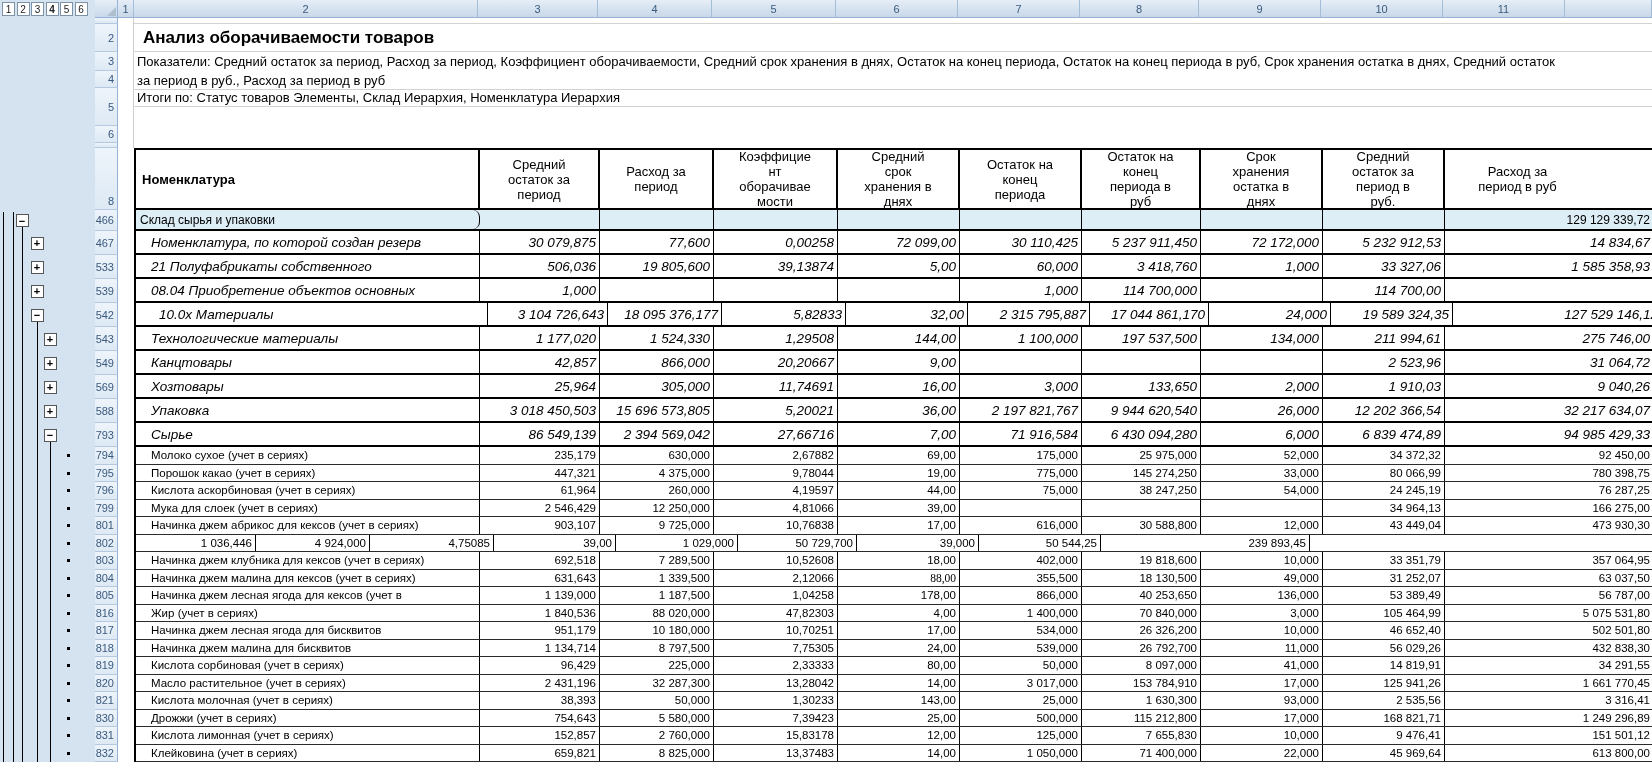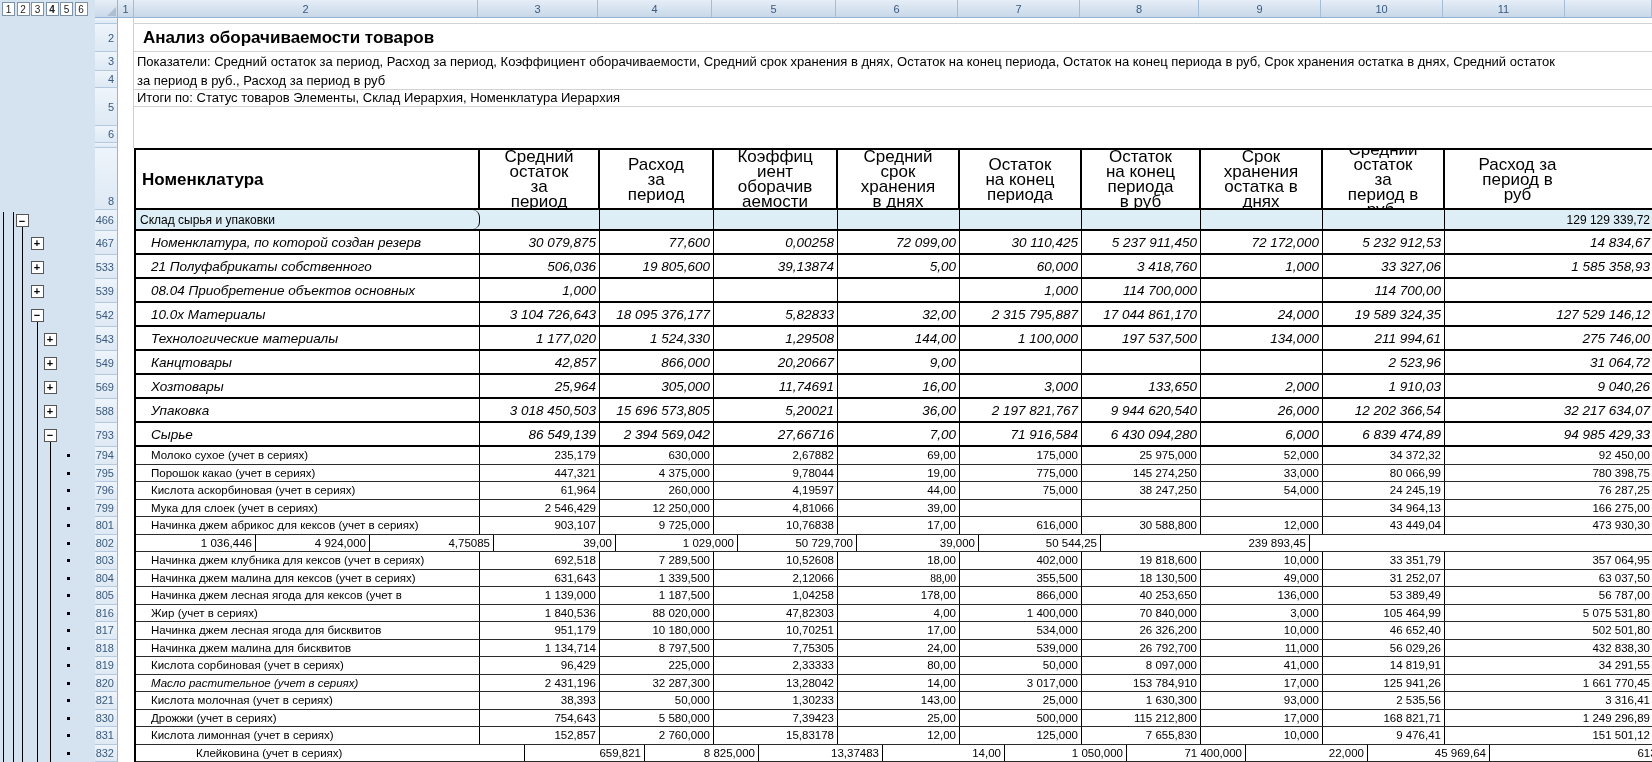--- a/index.html
+++ b/index.html
@@ -42,21 +42,21 @@
   .info-row { border-bottom:1px solid #d3d3d3; overflow:hidden; }
   #info-left-line { position:absolute; left:133px; top:18px; width:1px; height:130px; background:#cfcfcf; }
   .title { font-size:17px; font-weight:bold; padding:4px 0 0 9px; color:#000; }
   .meta { font-size:13px; color:#000; padding-left:3px; }
   .meta-wrap { font-size:13px; line-height:19px; width:1430px; padding-left:3px; }
 
   
   #tbl { position:absolute; left:134px; top:148px; width:1518px; border-left:2px solid #000; }
   .hdr-row { display:flex; height:62px; border-top:2px solid #000; border-bottom:2px solid #000; background:#fff; }
   .hdr-cell { border-right:2px solid #000; display:flex; align-items:center; justify-content:center;
-              text-align:center; font-size:17px; line-height:15px; padding:0 22px;
+              text-align:center; font-size:13px; line-height:15px; padding:0 22px;
               overflow-wrap:break-word; word-break:break-word; overflow:hidden; }
   .hdr-cell.name { justify-content:flex-start; text-align:left; font-weight:bold; padding-left:6px; }
   .hdr-cell.last { padding-right:84px; }
   .row { display:flex; background:#fff; }
   .cell { border-right:1px solid #000; display:flex; align-items:center; overflow:hidden; height:100%; }
   .cell.val { justify-content:flex-end; padding-right:3px; white-space:nowrap; }
   .cell.name { padding-left:15px; white-space:nowrap; }
   .r-warehouse { height:21px; background:#ddeef6; font-size:12px; border-bottom:2px solid #000; }
   .r-warehouse .cell.name { padding-left:4px; }
   .r-group { height:24px; font-size:13.5px; font-style:italic; border-bottom:2px solid #000; }
@@ -233,21 +233,21 @@
         <div class="cell val" style="flex: 0 0 114px;"></div>
         <div class="cell val" style="flex: 0 0 124px;"></div>
         <div class="cell val" style="flex: 0 0 122px;"></div>
         <div class="cell val" style="flex: 0 0 122px;">1,000</div>
         <div class="cell val" style="flex: 0 0 119px;">114 700,000</div>
         <div class="cell val" style="flex: 0 0 122px;"></div>
         <div class="cell val" style="flex: 0 0 122px;">114 700,00</div>
         <div class="cell val" style="flex: 0 0 209px;"></div>
       </div>
       <div class="row r-group">
-        <div class="cell name" style="flex: 0 0 344px;">10.0х Материалы</div>
+        <div class="cell name" style="flex: 0 0 344px; margin-left: 8px;">10.0х Материалы</div>
         <div class="cell val" style="flex: 0 0 120px;">3 104 726,643</div>
         <div class="cell val" style="flex: 0 0 114px;">18 095 376,177</div>
         <div class="cell val" style="flex: 0 0 124px;">5,82833</div>
         <div class="cell val" style="flex: 0 0 122px;">32,00</div>
         <div class="cell val" style="flex: 0 0 122px;">2 315 795,887</div>
         <div class="cell val" style="flex: 0 0 119px;">17 044 861,170</div>
         <div class="cell val" style="flex: 0 0 122px;">24,000</div>
         <div class="cell val" style="flex: 0 0 122px;">19 589 324,35</div>
         <div class="cell val" style="flex: 0 0 209px;">127 529 146,12</div>
       </div>
@@ -460,21 +460,21 @@
         <div class="cell val" style="flex: 0 0 114px;">225,000</div>
         <div class="cell val" style="flex: 0 0 124px;">2,33333</div>
         <div class="cell val" style="flex: 0 0 122px;">80,00</div>
         <div class="cell val" style="flex: 0 0 122px;">50,000</div>
         <div class="cell val" style="flex: 0 0 119px;">8 097,000</div>
         <div class="cell val" style="flex: 0 0 122px;">41,000</div>
         <div class="cell val" style="flex: 0 0 122px;">14 819,91</div>
         <div class="cell val" style="flex: 0 0 209px;">34 291,55</div>
       </div>
       <div class="row r-leaf">
-        <div class="cell name" style="flex: 0 0 344px; font-style: italic;">Масло растительное (учет в сериях)</div>
+        <div class="cell name" style="flex: 0 0 344px;">Масло растительное (учет в сериях)</div>
         <div class="cell val" style="flex: 0 0 120px;">2 431,196</div>
         <div class="cell val" style="flex: 0 0 114px;">32 287,300</div>
         <div class="cell val" style="flex: 0 0 124px;">13,28042</div>
         <div class="cell val" style="flex: 0 0 122px;">14,00</div>
         <div class="cell val" style="flex: 0 0 122px;">3 017,000</div>
         <div class="cell val" style="flex: 0 0 119px;">153 784,910</div>
         <div class="cell val" style="flex: 0 0 122px;">17,000</div>
         <div class="cell val" style="flex: 0 0 122px;">125 941,26</div>
         <div class="cell val" style="flex: 0 0 209px;">1 661 770,45</div>
       </div>
@@ -508,21 +508,21 @@
         <div class="cell val" style="flex: 0 0 114px;">2 760,000</div>
         <div class="cell val" style="flex: 0 0 124px;">15,83178</div>
         <div class="cell val" style="flex: 0 0 122px;">12,00</div>
         <div class="cell val" style="flex: 0 0 122px;">125,000</div>
         <div class="cell val" style="flex: 0 0 119px;">7 655,830</div>
         <div class="cell val" style="flex: 0 0 122px;">10,000</div>
         <div class="cell val" style="flex: 0 0 122px;">9 476,41</div>
         <div class="cell val" style="flex: 0 0 209px;">151 501,12</div>
       </div>
       <div class="row r-leaf">
-        <div class="cell name" style="flex: 0 0 344px; margin-left: 45px;">Клейковина (учет в сериях)</div>
+        <div class="cell name" style="flex: 0 0 344px;">Клейковина (учет в сериях)</div>
         <div class="cell val" style="flex: 0 0 120px;">659,821</div>
         <div class="cell val" style="flex: 0 0 114px;">8 825,000</div>
         <div class="cell val" style="flex: 0 0 124px;">13,37483</div>
         <div class="cell val" style="flex: 0 0 122px;">14,00</div>
         <div class="cell val" style="flex: 0 0 122px;">1 050,000</div>
         <div class="cell val" style="flex: 0 0 119px;">71 400,000</div>
         <div class="cell val" style="flex: 0 0 122px;">22,000</div>
         <div class="cell val" style="flex: 0 0 122px;">45 969,64</div>
         <div class="cell val" style="flex: 0 0 209px;">613 800,00</div>
       </div>

